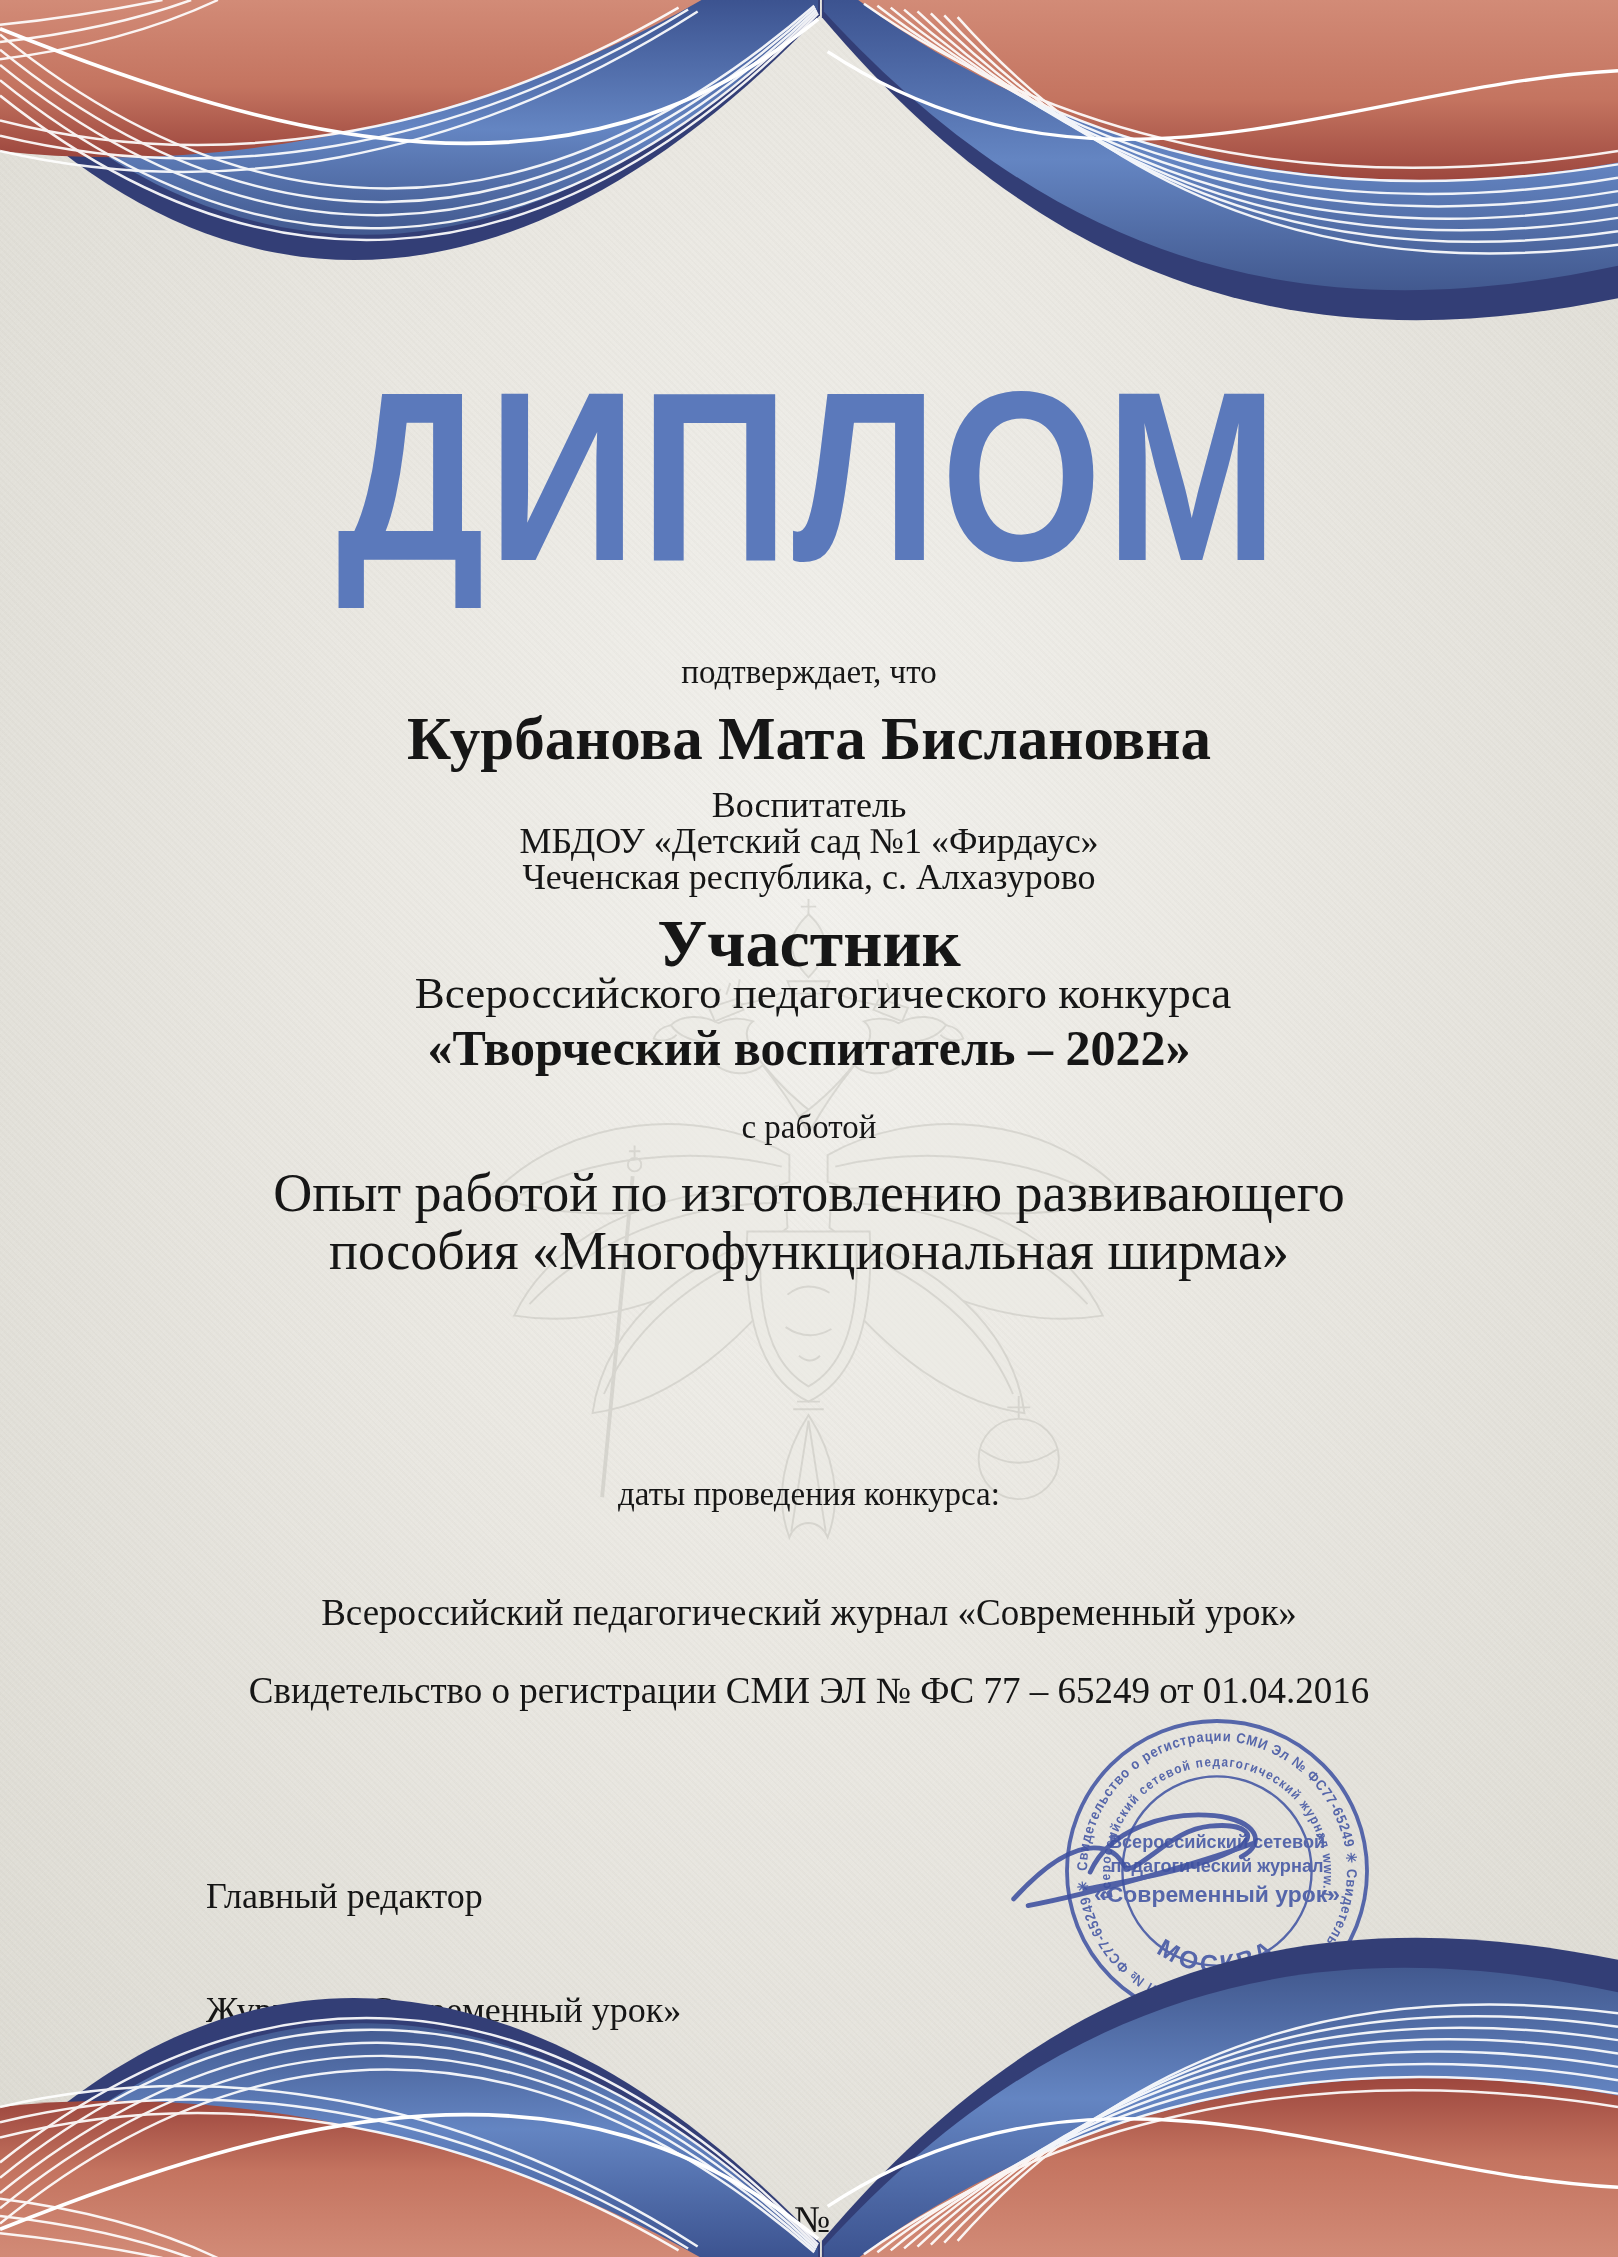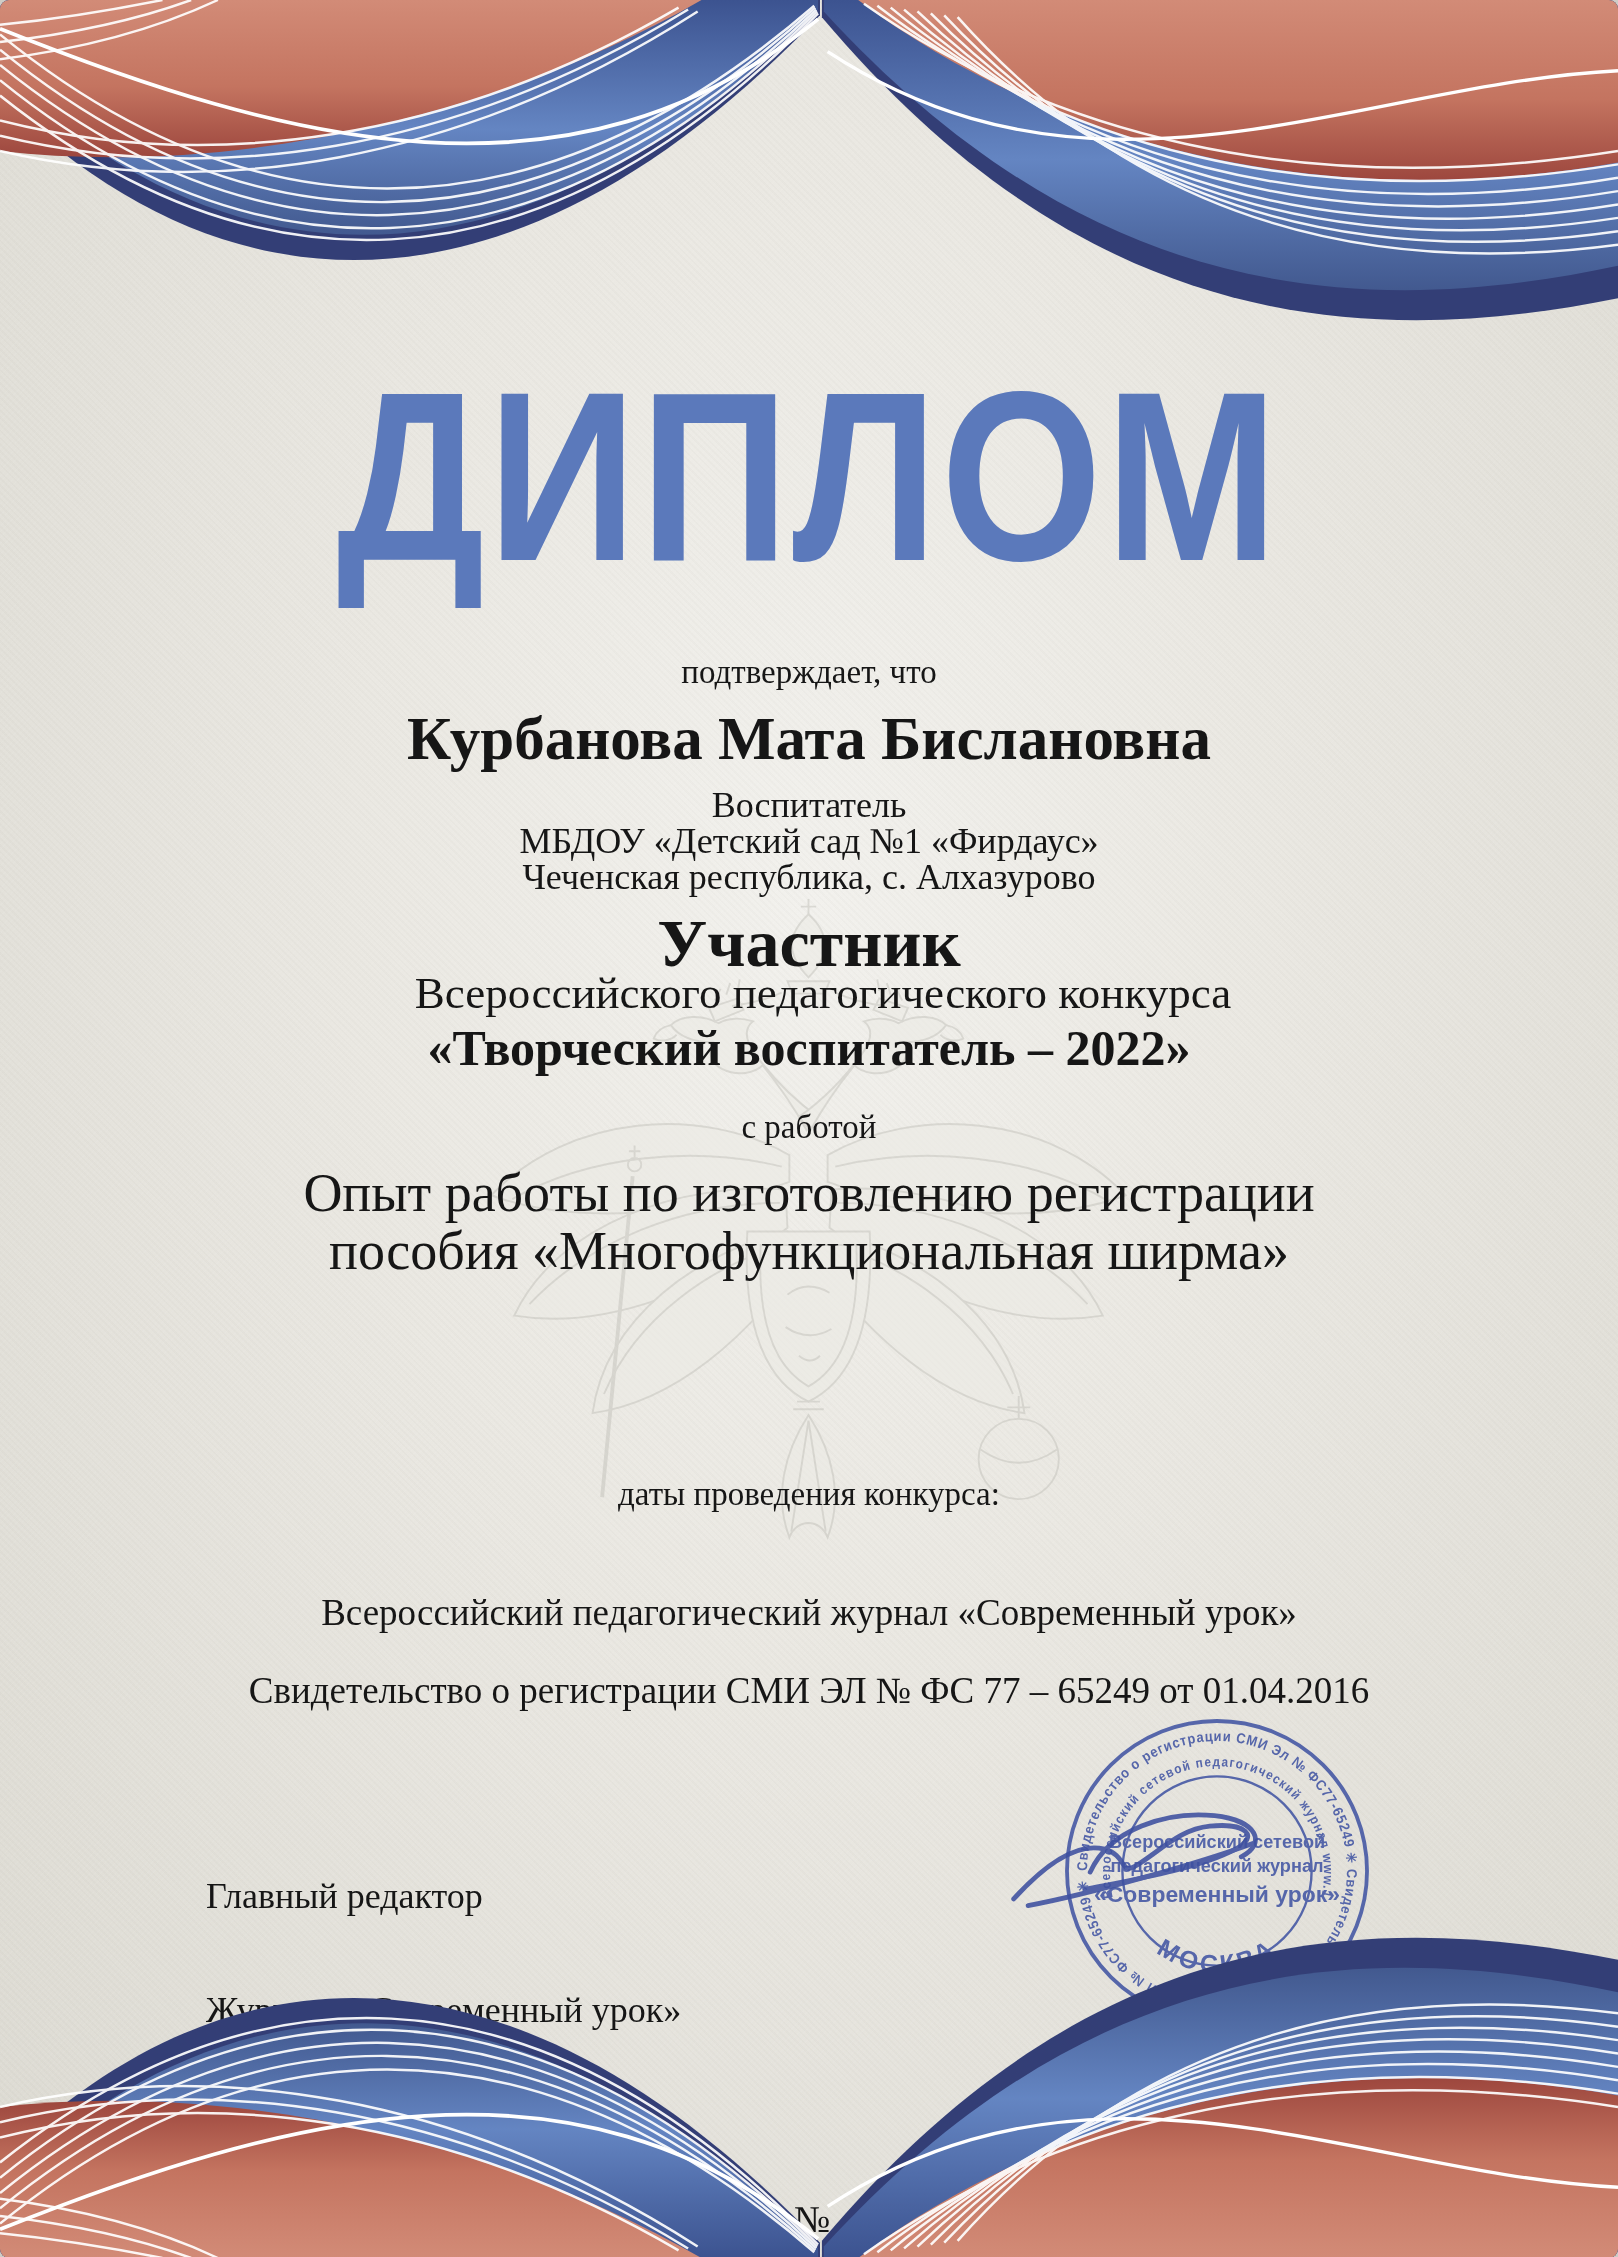--- a/index.html
+++ b/index.html
@@ -5,21 +5,20 @@
   html,body{margin:0;padding:0;background:#cfcdc6;}
   .page{
     position:relative;
     width:1618px;height:2258px;
     margin:0 auto;
     overflow:hidden;
     background:
       radial-gradient(ellipse at 50% 40%, #f2f1ed 0%, #eae8e2 40%, #e3e1da 70%, #dcdad2 100%);
     font-family:"Liberation Serif", serif;
     color:#161616;
-    border-radius:9px;
   }
   .grain{
     position:absolute;inset:0;z-index:1;pointer-events:none;
     background-image:
       repeating-linear-gradient(45deg, rgba(90,85,70,0.022) 0 1.9px, transparent 1.9px 4.8px),
       repeating-linear-gradient(-47deg, rgba(255,255,255,0.05) 0 1px, transparent 1px 3.8px);
   }
   svg{display:block;}
   .decor{position:absolute;left:0;width:1618px;height:344px;z-index:6;pointer-events:none;}
   .decor-top{top:0;}
@@ -117,21 +116,21 @@
   <div class="tline main-title">ДИПЛОМ</div>
   <div class="tline confirm">подтверждает, что</div>
   <div class="tline name">Курбанова Мата Бислановна</div>
   <div class="tline role">Воспитатель</div>
   <div class="tline org">МБДОУ «Детский сад №1 «Фирдаус»</div>
   <div class="tline loc">Чеченская республика, с. Алхазурово</div>
   <div class="tline status">Участник</div>
   <div class="tline contest1">Всероссийского педагогического конкурса</div>
   <div class="tline contest2">«Творческий воспитатель – 2022»</div>
   <div class="tline withwork">с работой</div>
-  <div class="tline work1">Опыт работы по изготовлению регистрации</div>
+  <div class="tline work1">Опыт работой по изготовлению развивающего</div>
   <div class="tline work2">пособия «Многофункциональная ширма»</div>
   <div class="tline dateslabel">даты проведения конкурса:</div>
   <div class="tline pub1">Всероссийский педагогический журнал «Современный урок»</div>
   <div class="tline pub2">Свидетельство о регистрации СМИ ЭЛ № ФС 77 – 65249 от 01.04.2016</div>
 
   <div class="signatory">
     <div>Главный редактор</div>
     <div>Журнала «Современный урок»</div>
     <div>Кожин В.В.</div>
   </div>

